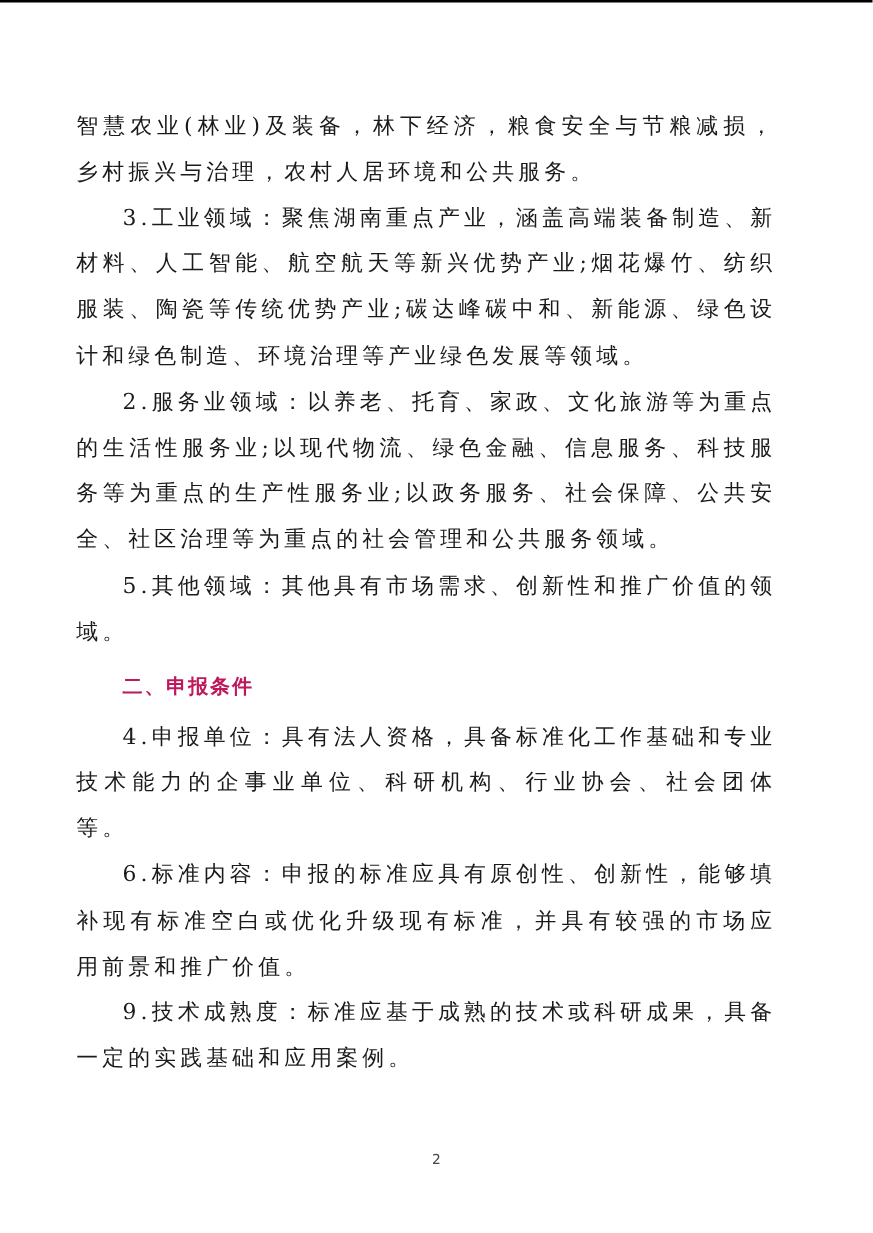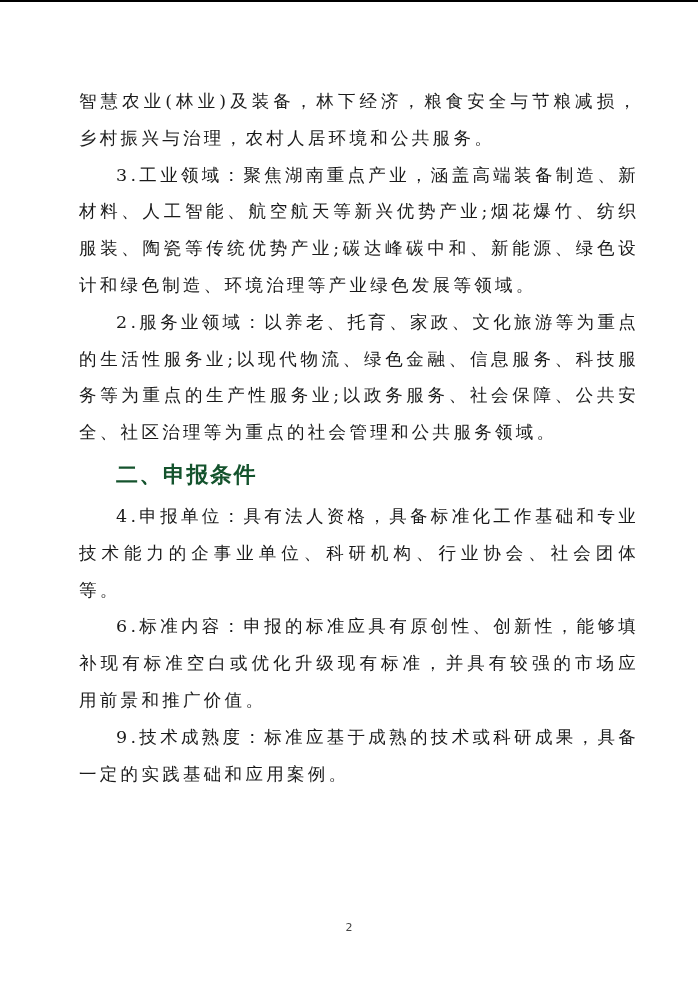--- a/index.html
+++ b/index.html
@@ -1,36 +1,37 @@
 <!DOCTYPE html>
 <html><head>
 <meta charset="utf-8">
 <style>
   html, body { margin: 0; padding: 0; background: #ffffff; }
   body { width: 698px; height: 986px; position: relative; overflow: hidden; }
   .top-rule { position: absolute; left: 0; top: 0; width: 698px; height: 2px; background: #000; }
-  .page { position: absolute; left: 79px; top: 83px; width: 560px;
+  .page { position: absolute; left: 61px; top: 83px; width: 560px;
           font-family: "DejaVu Serif", "Liberation Serif", serif; color: #1a1a1a; font-size: 17.5px; }
   .para { margin: 0; line-height: 36.8px; letter-spacing: 3.3px; text-align: justify; text-align-last: left; }
   .indent { text-indent: 37px; }
   .heading { margin: 0; padding: 6px 0 5px 37px; line-height: 36px;
              font-family: "DejaVu Sans", "Liberation Sans", sans-serif; font-weight: bold;
-             font-size: 22px; letter-spacing: 1.5px; color: #14532d; }
+             font-size: 16px; letter-spacing: 1.5px; color: #be185d; }
   .page-number { position: absolute; top: 921px; left: 0; width: 698px; text-align: center;
                  font-family: "DejaVu Sans", "Liberation Sans", sans-serif; font-size: 11px; color: #444; }
 </style>
 </head>
 <body>
 
 <div class="top-rule"></div>
 
 <div class="page">
   <p class="para">智慧农业(林业)及装备，林下经济，粮食安全与节粮减损，乡村振兴与治理，农村人居环境和公共服务。</p>
   <p class="para indent">3.工业领域：聚焦湖南重点产业，涵盖高端装备制造、新材料、人工智能、航空航天等新兴优势产业;烟花爆竹、纺织服装、陶瓷等传统优势产业;碳达峰碳中和、新能源、绿色设计和绿色制造、环境治理等产业绿色发展等领域。</p>
   <p class="para indent">2.服务业领域：以养老、托育、家政、文化旅游等为重点的生活性服务业;以现代物流、绿色金融、信息服务、科技服务等为重点的生产性服务业;以政务服务、社会保障、公共安全、社区治理等为重点的社会管理和公共服务领域。</p>
+  <p class="para indent">5.其他领域：其他具有市场需求、创新性和推广价值的领域。</p>
 
   <h2 class="heading">二、申报条件</h2>
 
   <p class="para indent">4.申报单位：具有法人资格，具备标准化工作基础和专业技术能力的企事业单位、科研机构、行业协会、社会团体等。</p>
   <p class="para indent">6.标准内容：申报的标准应具有原创性、创新性，能够填补现有标准空白或优化升级现有标准，并具有较强的市场应用前景和推广价值。</p>
   <p class="para indent">9.技术成熟度：标准应基于成熟的技术或科研成果，具备一定的实践基础和应用案例。</p>
 </div>
 
 <div class="page-number">2</div>
 

